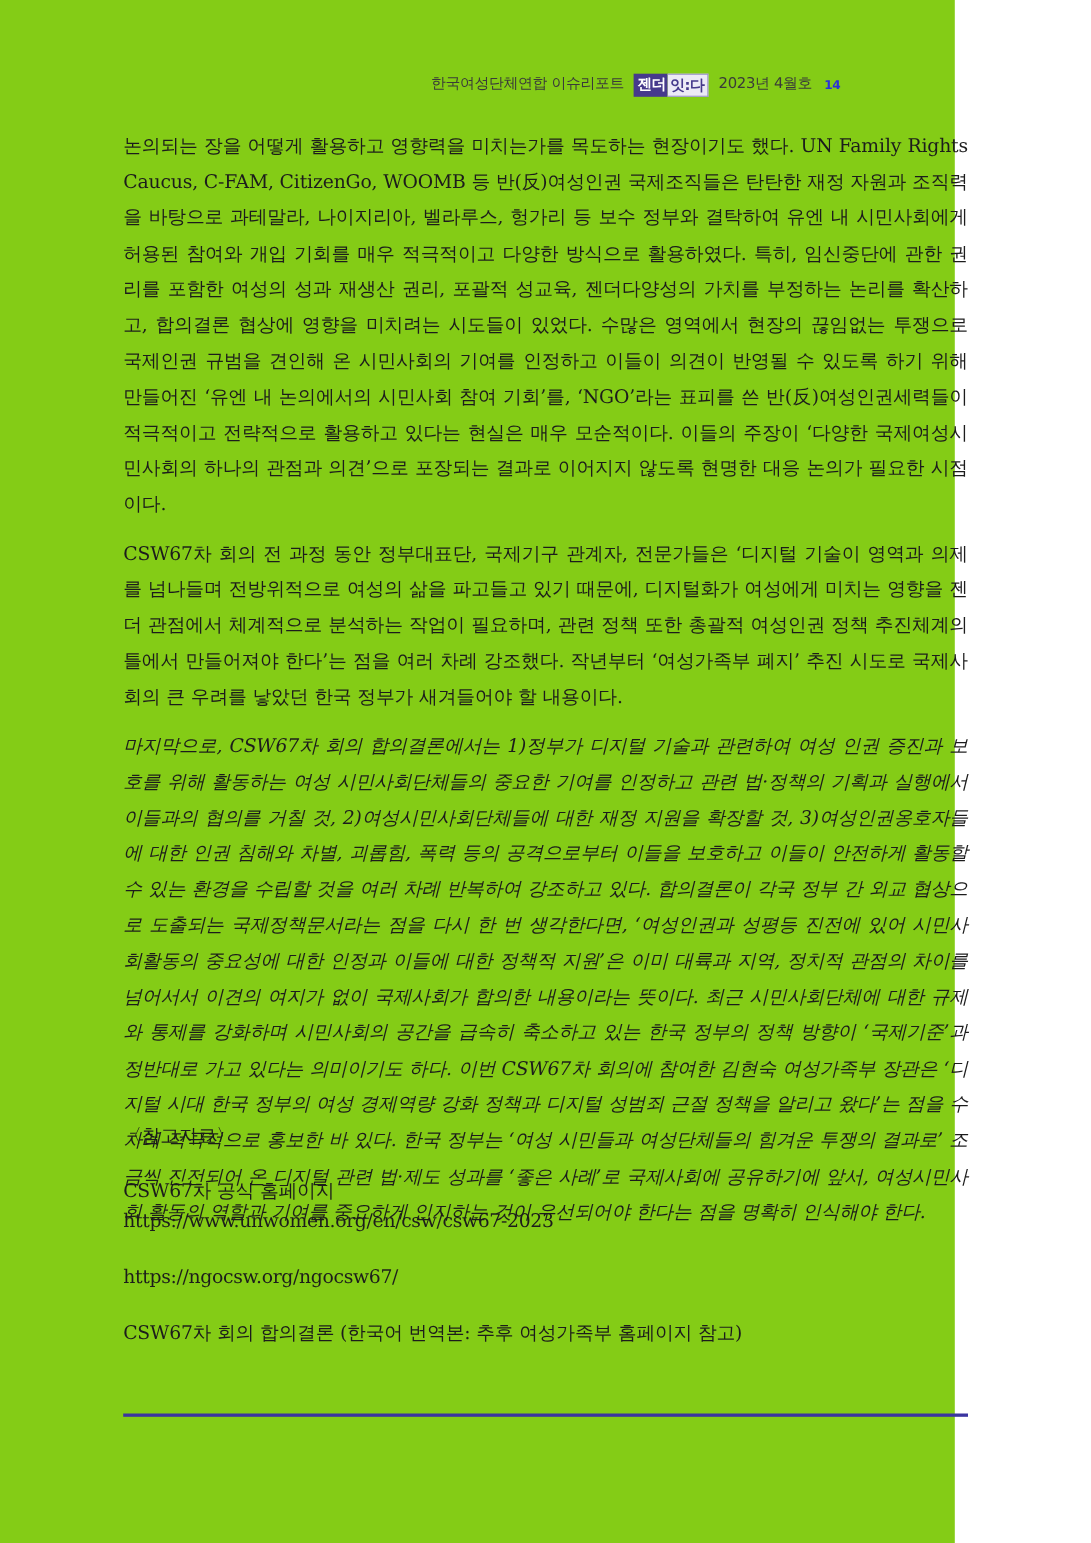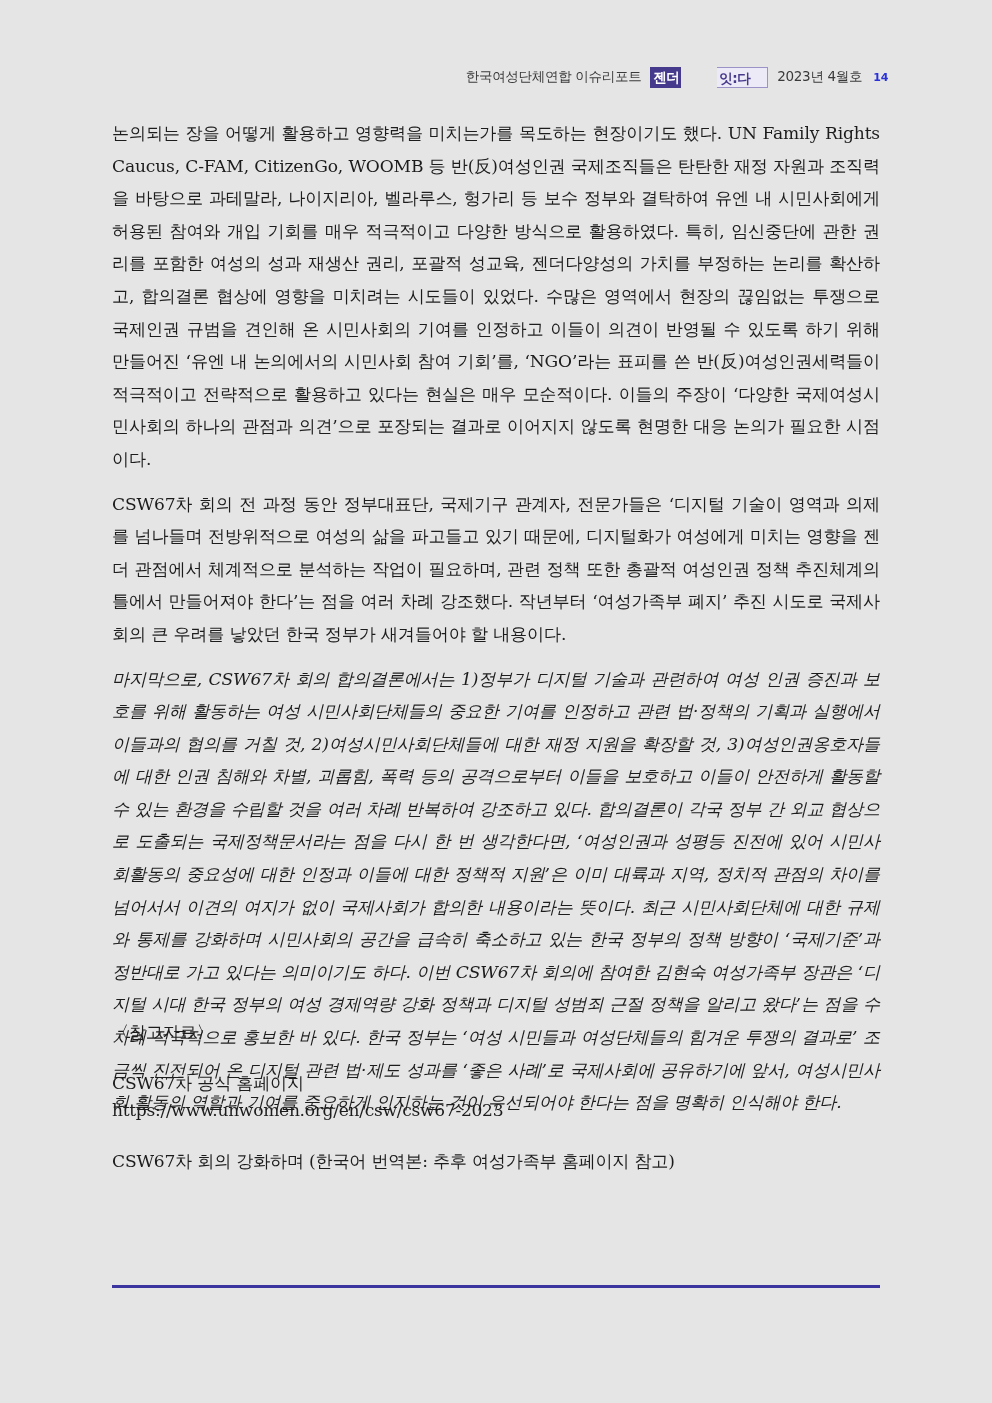--- a/index.html
+++ b/index.html
@@ -10,25 +10,25 @@
   body {
     width: 992px;
     height: 1403px;
     font-family: "DejaVu Serif", "Liberation Serif", serif;
     color: #1a1a1a;
     position: relative;
     overflow: hidden;
   }
 
   .page {
-    width: 992px;
+    width: 868px;
     height: 1403px;
     box-sizing: border-box;
     position: relative;
-    background: #e5e5e5;
+    background: #84cc16;
   }
 
   
   .running-header {
     position: absolute;
     top: 64px;
     left: 112px;
     right: 104px;
     height: 26px;
     display: flex;
@@ -46,35 +46,34 @@
   }
   .logo-wrap {
     display: inline-flex;
     align-items: stretch;
     height: 21px;
     line-height: 21px;
     font-family: "DejaVu Sans", "Liberation Sans", sans-serif;
     font-size: 13.5px;
     font-weight: bold;
     letter-spacing: -0.5px;
-    gap: 36px;
   }
   .logo-a {
     background: #463a8c;
     color: #ffffff;
     padding: 0 2px 0 3px;
     display: inline-block;
   }
   .logo-b {
     background: #eceaf6;
     color: #463a8c;
     border: 1px solid #9b93c7;
     border-left: none;
     box-sizing: border-box;
-    padding: 0 17px 0 2px;
+    padding: 0 3px 0 2px;
     display: inline-block;
     text-align: center;
   }
   .page-no {
     font-family: "DejaVu Sans", "Liberation Sans", sans-serif;
     font-size: 11px;
     font-weight: bold;
     color: #2a31d8;
     letter-spacing: -0.3px;
     line-height: 1;
@@ -167,22 +166,23 @@
 
   <div class="refs">
     <div class="refs-title">〈참고자료〉</div>
 
     <div class="ref-block">
       <div class="ref-label">CSW67차 공식 홈페이지</div>
       <div class="ref-url">https://www.unwomen.org/en/csw/csw67-2023</div>
     </div>
 
     <div class="ref-block">
+      <div class="ref-url">https://ngocsw.org/ngocsw67/</div>
     </div>
 
     <div class="ref-block">
-      <div class="ref-label">CSW67차 회의 강화하며 (한국어 번역본: 추후 여성가족부 홈페이지 참고)</div>
+      <div class="ref-label">CSW67차 회의 합의결론 (한국어 번역본: 추후 여성가족부 홈페이지 참고)</div>
     </div>
   </div>
 
   <div class="bottom-rule"></div>
 
 </div>
 
 </body></html>

